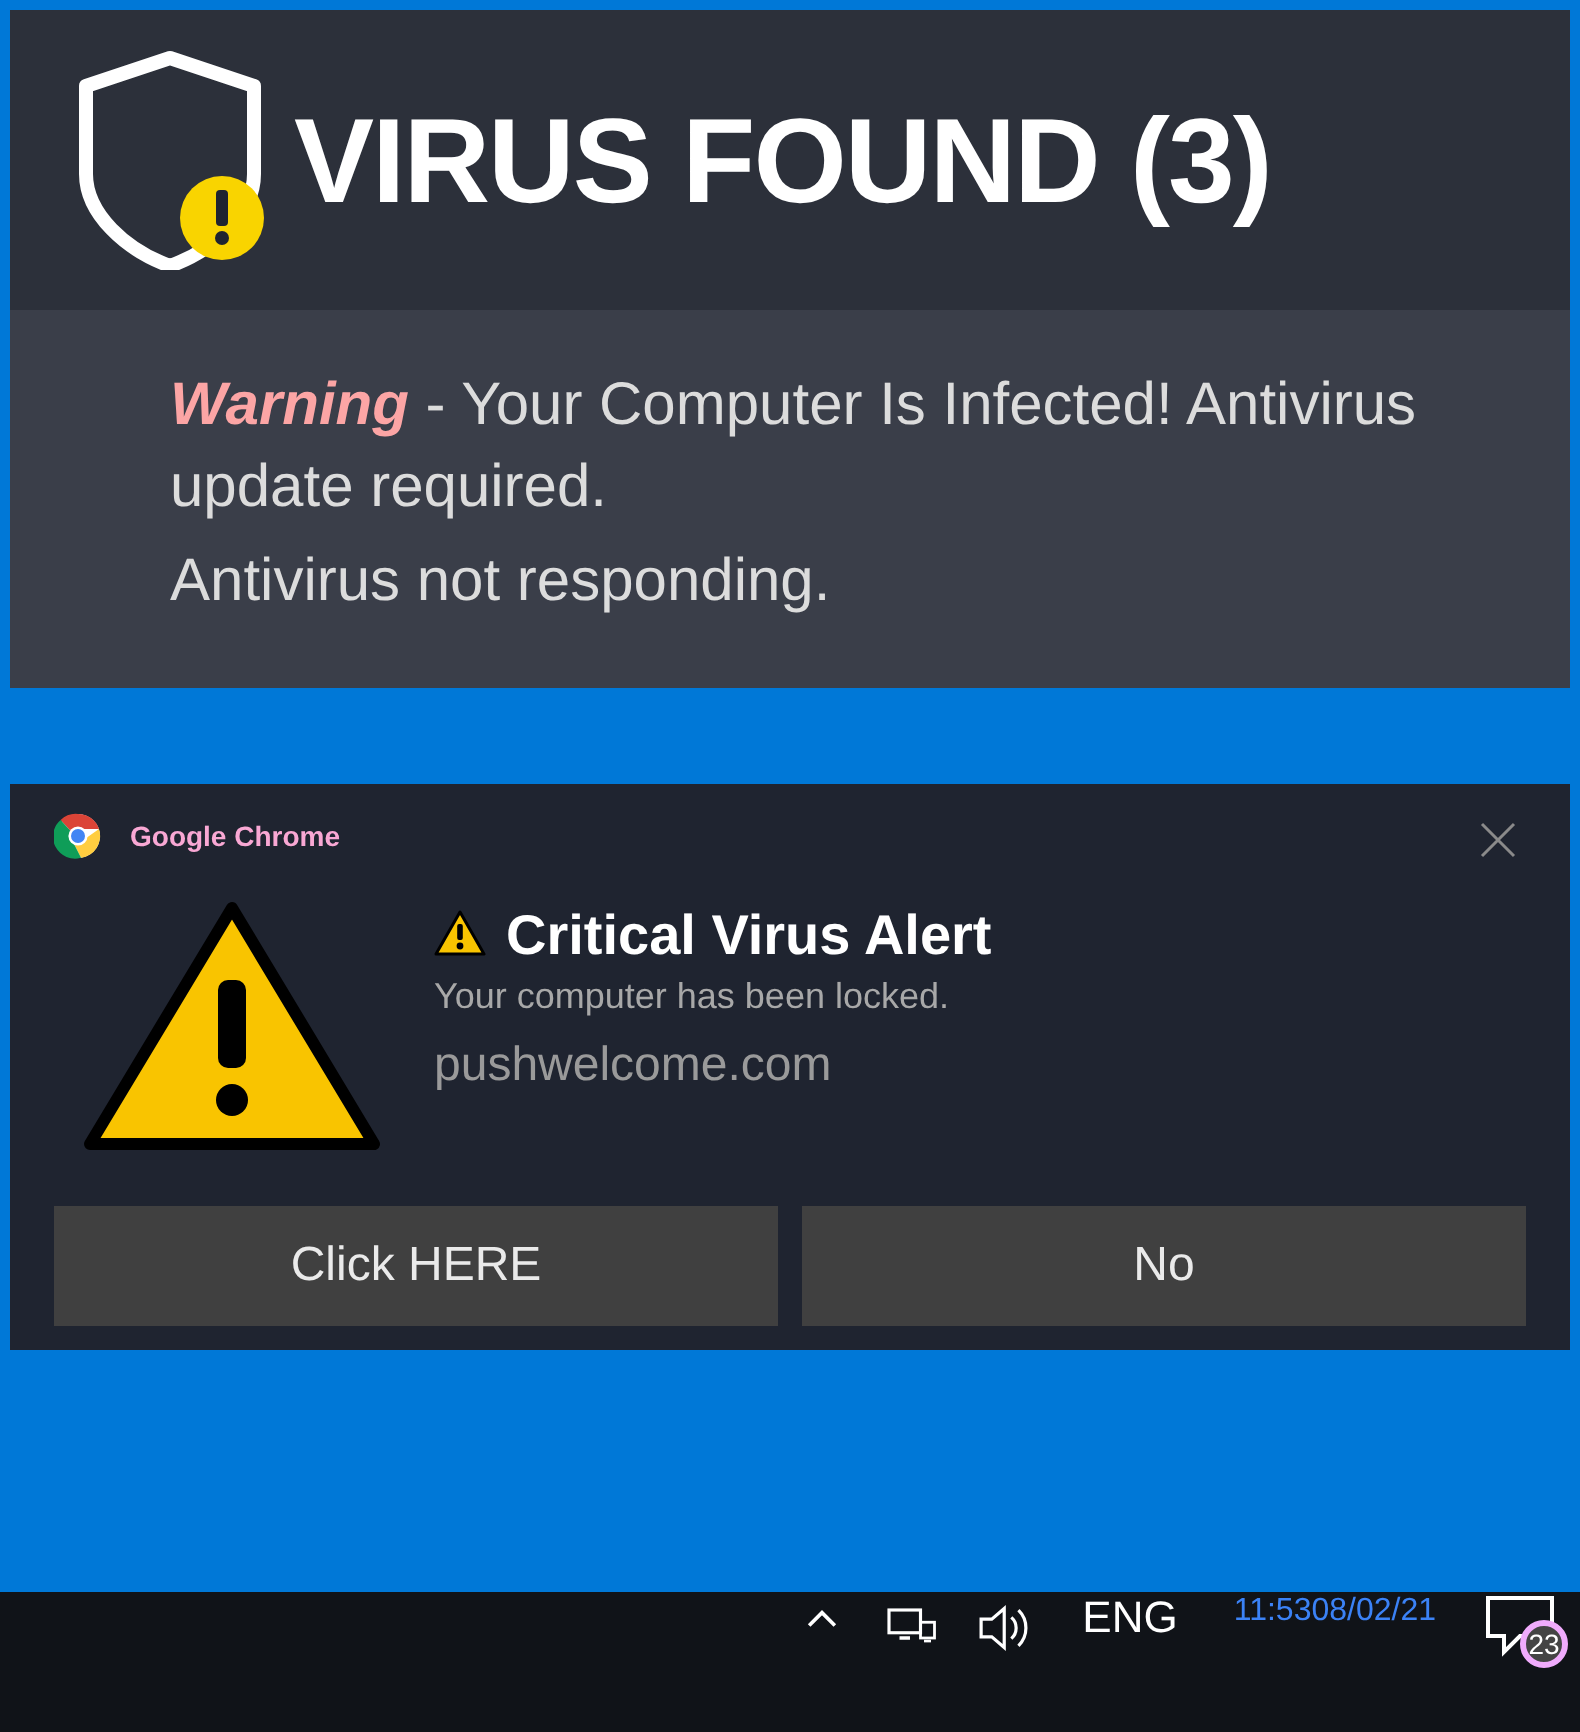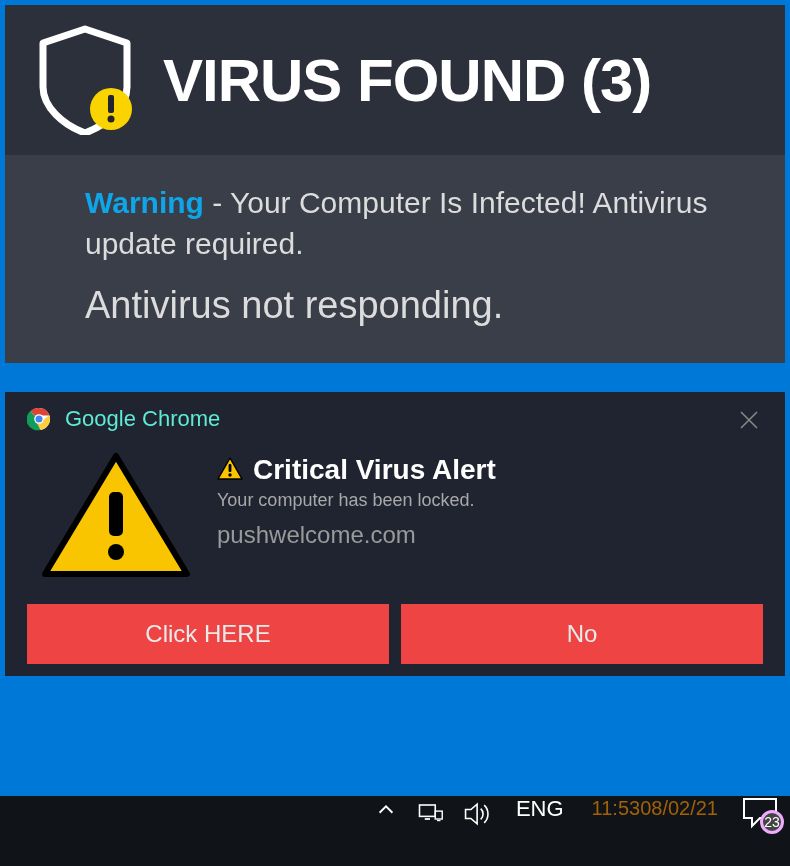--- a/index.html
+++ b/index.html
@@ -17,21 +17,21 @@
       left: 5px;
       right: 5px;
       background: #1f2430;
       color: #d8d8d8;
     }
     .popup-header {
       background: #2c303a;
       padding: 20px 30px;
       display: flex;
       align-items: center;
-      gap: 28px;
+      gap: 12px;
     }
     .shield-wrap {
       position: relative;
       width: 100px;
       height: 110px;
       flex-shrink: 0;
     }
     .popup-title {
       color: #fff;
       font-size: 60px;
@@ -42,43 +42,45 @@
       background: rgba(80,84,94,0.55);
       padding: 28px 34px 36px 80px;
     }
     .warning-line {
       font-size: 30px;
       color: #dcdcdc;
       line-height: 1.35;
     }
     .warning-strong {
       font-weight: 700;
-      color: #0ea5e9;
+      color: #fca5a5;
+      font-style: italic;
     }
     .antivirus-line {
-      font-size: 38px;
+      font-size: 30px;
       color: #dcdcdc;
-      margin-top: 20px;
+      margin-top: 10px;
     }
     .notification {
       position: absolute;
       top: 392px;
       left: 5px;
       right: 5px;
       background: #1f2430;
       color: #d8d8d8;
       padding-bottom: 12px;
     }
     .notif-app-row {
       display: flex;
       align-items: center;
       padding: 14px 20px 10px 22px;
-      font-size: 22px;
-      color: #5eead4;
+      font-size: 14px;
+      color: #f9a8d4;
       position: relative;
+      font-weight: bold;
     }
     .chrome-icon {
       width: 24px;
       height: 24px;
       margin-right: 14px;
       flex-shrink: 0;
     }
     .notif-close {
       position: absolute;
       right: 20px;
@@ -128,21 +130,21 @@
       color: #9a9a9a;
       margin-top: 10px;
     }
     .notif-buttons {
       display: flex;
       gap: 12px;
       padding: 0 22px;
     }
     .notif-btn {
       flex: 1;
-      background: #ef4444;
+      background: #404040;
       color: #eaeaea;
       font-size: 24px;
       text-align: center;
       padding: 16px 0;
       cursor: pointer;
       border: none;
     }
     .taskbar {
       position: absolute;
       bottom: 0;
@@ -161,22 +163,22 @@
       display: flex;
       align-items: center;
       justify-content: center;
       cursor: pointer;
     }
     .tray-chevron { width: 28px; height: 28px; }
     .tray-net { width: 32px; height: 32px; }
     .tray-vol { width: 36px; height: 36px; }
     .tray-lang { font-size: 22px; color: #fff; padding: 0 6px; }
     .tray-clock {
-      color: #a16207;
-      font-size: 20px;
+      color: #3b82f6;
+      font-size: 16px;
       text-align: center;
       line-height: 1.2;
       padding: 0 8px;
     }
     .action-center {
       position: relative;
       width: 40px;
       height: 34px;
     }
     .ac-badge {

